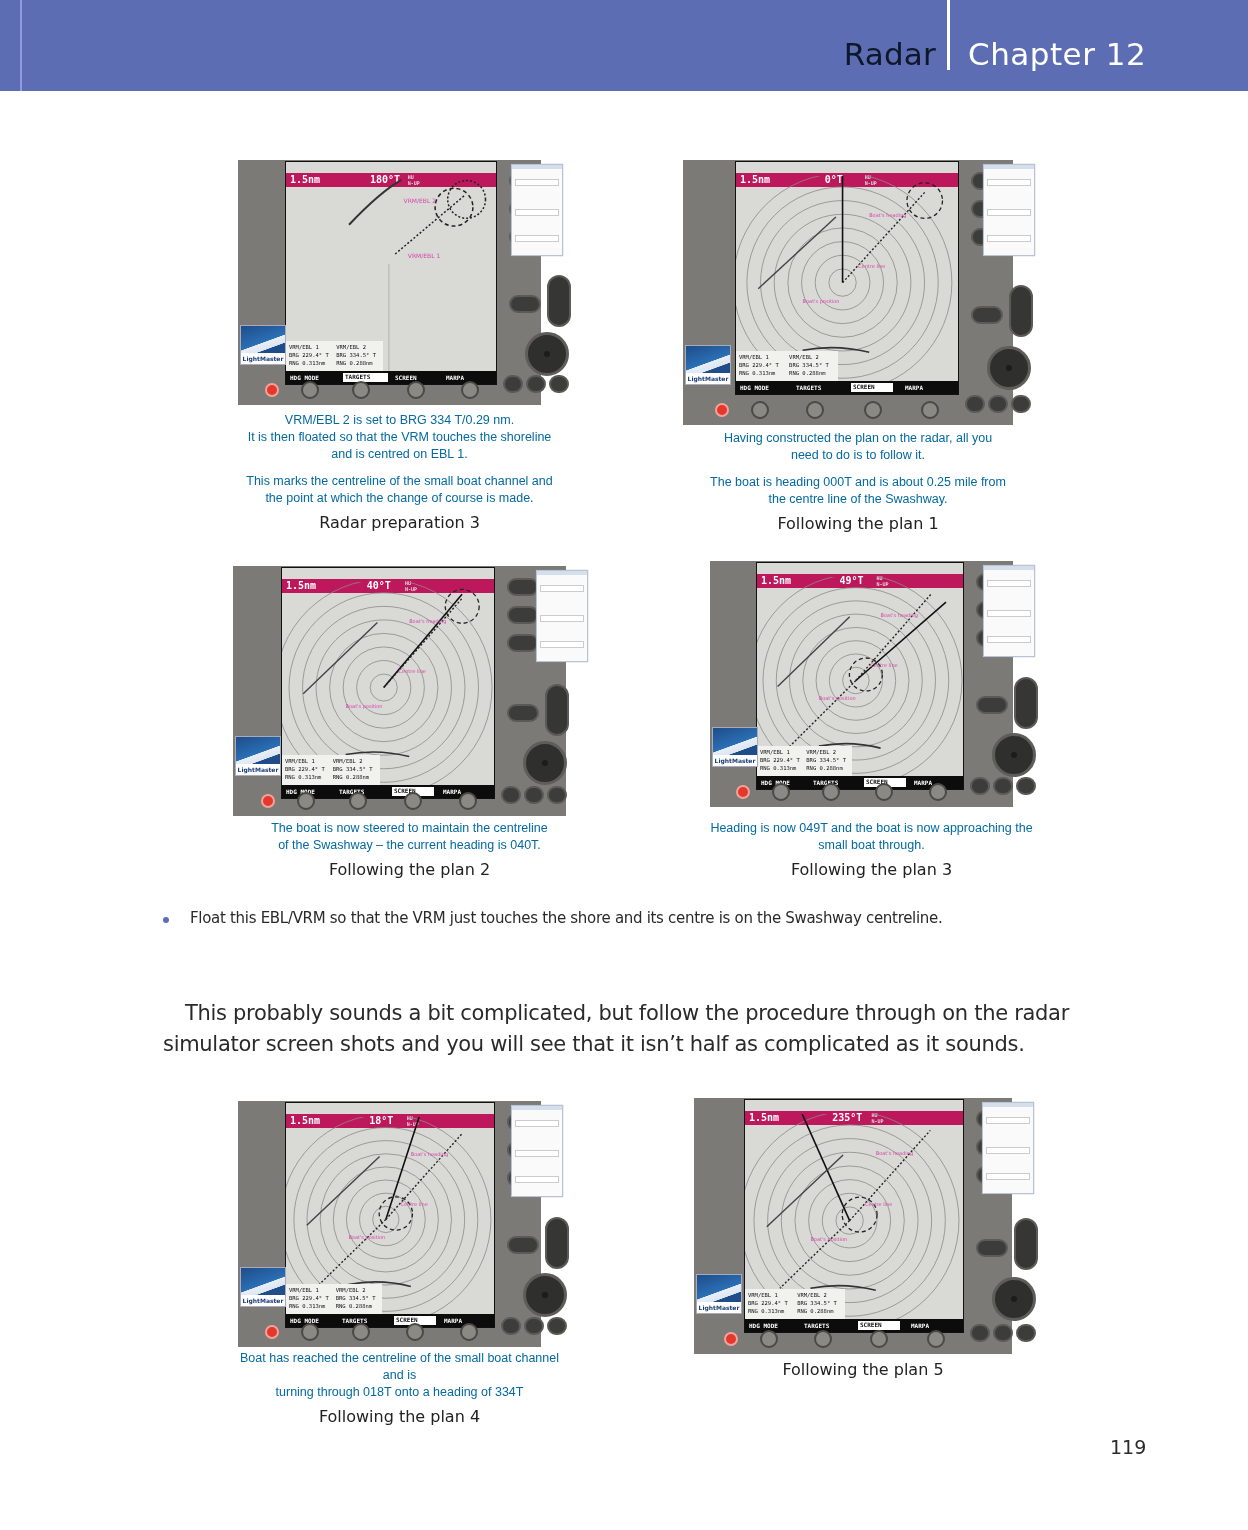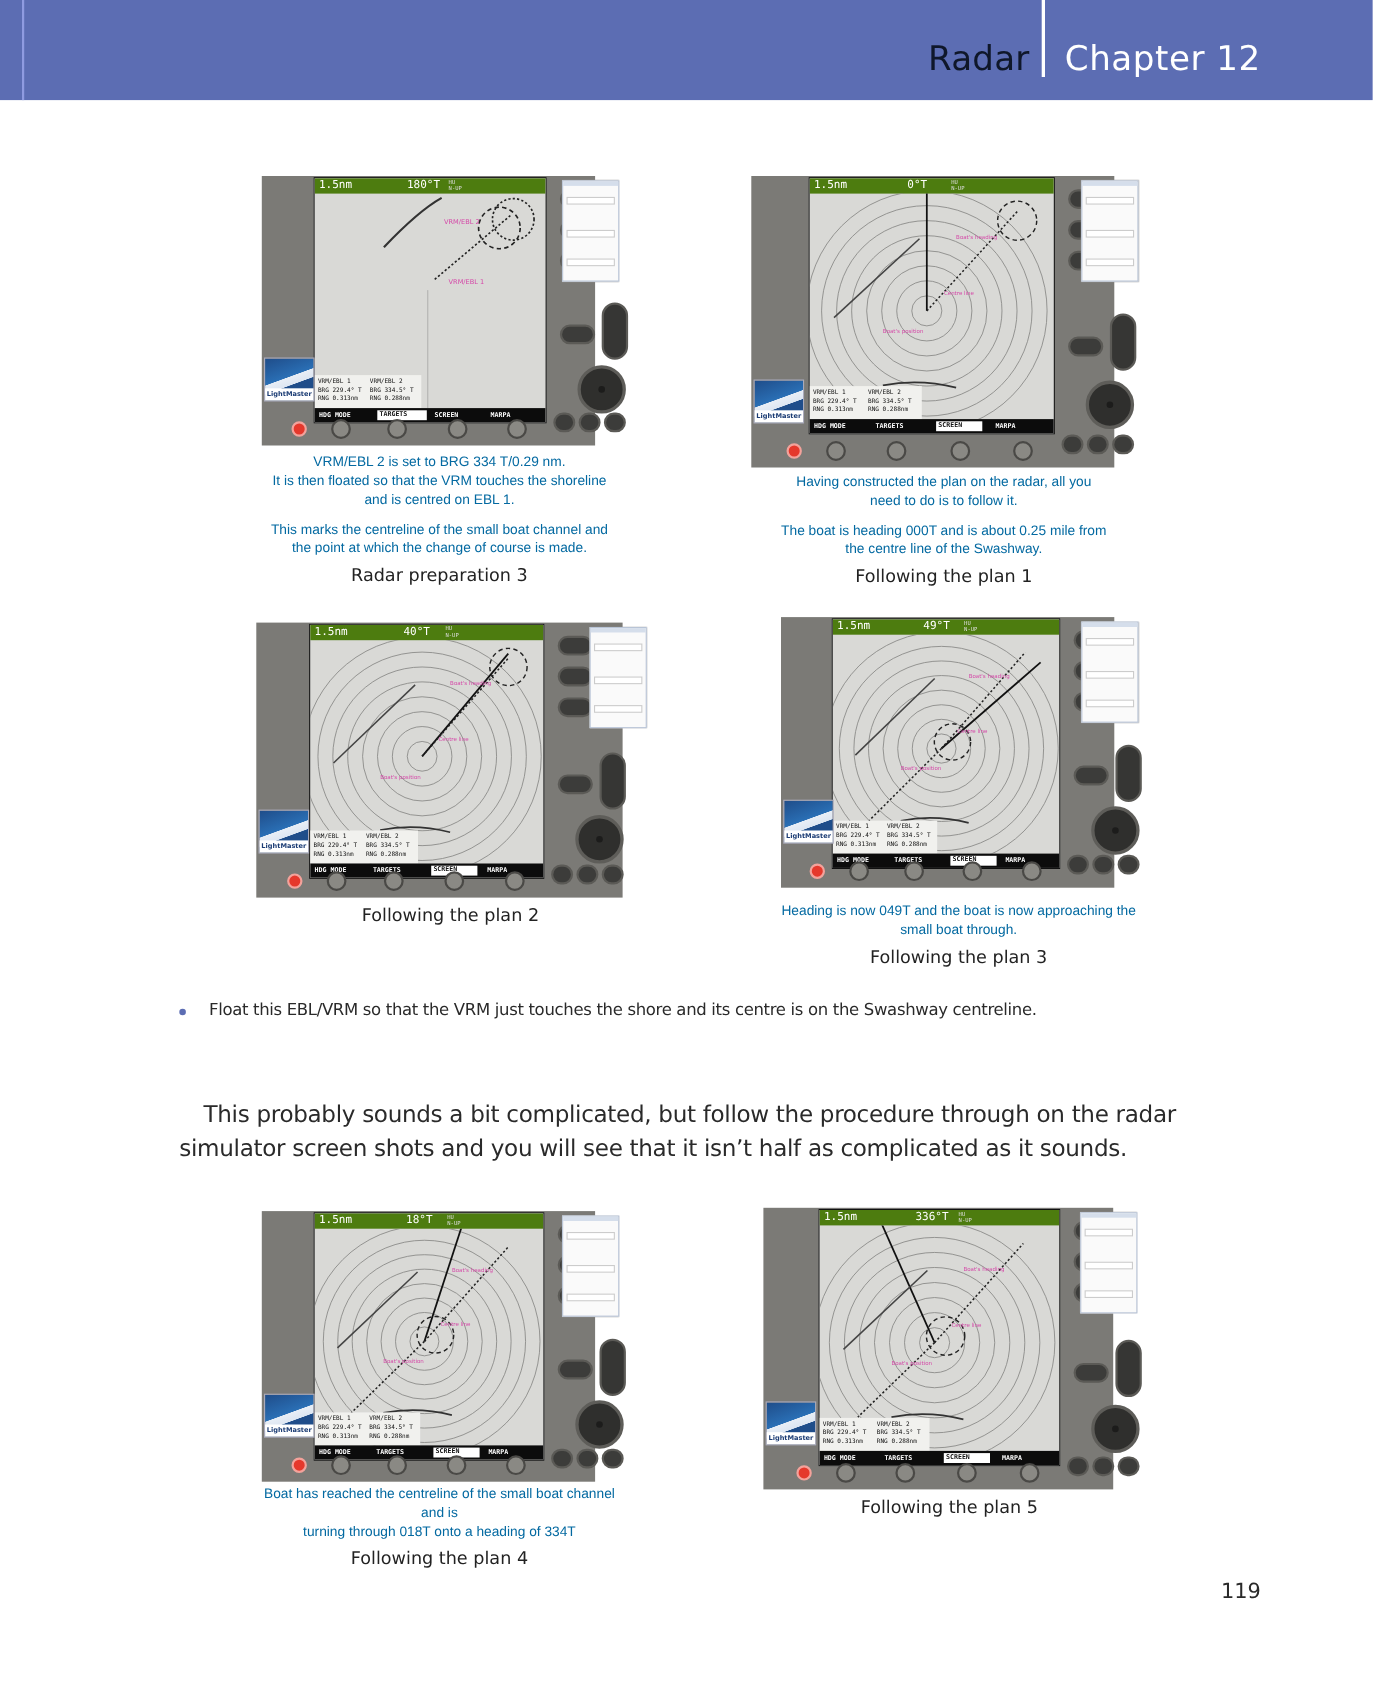--- a/index.html
+++ b/index.html
@@ -9,21 +9,21 @@
   .header .section { position: absolute; right: 312px; top: 36px; color: #0f172a; font-size: 31px; font-family: "DejaVu Sans", sans-serif; letter-spacing: 0.2px; }
   .header .divider { position: absolute; left: 947px; top: 0; width: 3px; height: 70px; background: #fff; }
   .header .chapter { position: absolute; left: 968px; top: 36px; color: #fff; font-size: 31px; letter-spacing: 0.5px; }
 
   .figure { position: absolute; }
   .figure .caption { text-align: center; font-family: Liberation Sans, sans-serif; font-size: 12.5px; line-height: 17px; color: #0369a1; }
   .figure .title { text-align: center; font-family: "DejaVu Sans", sans-serif; font-size: 16px; color: #222; margin-top: 6px; }
 
   .radar { position: relative; background: #7b7a76; overflow: visible; }
   .radar .screen { position: absolute; background: #d9d9d6; border: 1px solid #111; overflow: hidden; }
-  .radar .topbar { position: absolute; left: 0; top: 0; right: 0; height: 14px; background: #4d7c0f; color: #fff; font-family: "DejaVu Sans Mono", monospace; font-size: 10px; font-weight: normal; }
+  .radar .topbar { position: absolute; left: 0; top: 11px; right: 0; height: 14px; background: #be185d; color: #fff; font-family: "DejaVu Sans Mono", monospace; font-size: 10px; font-weight: bold; }
   .radar .topbar .range { position: absolute; left: 4px; top: 1px; }
   .radar .topbar .hdg { position: absolute; left: 40%; top: 1px; }
   .radar .topbar .mode { position: absolute; left: 58%; top: 1px; font-size: 5px; line-height: 6px; color:#ddd; }
   .radar .bottombar { position: absolute; left: 0; bottom: 0; right: 0; height: 13px; background: #0c0c0c; color: #fff; font-family: "DejaVu Sans Mono", monospace; font-size: 6px; font-weight: bold; }
   .radar .bottombar span { position: absolute; top: 3px; }
   .radar .bottombar .active { background: #fff; color: #111; padding: 0 18px 0 2px; top: 2px; height: 9px; }
   .radar .infobox { position: absolute; left: 0; bottom: 13px; width: 46%; height: 30px; background: #f1f1ee; font-family: "DejaVu Sans Mono", monospace; font-size: 5.5px; line-height: 8px; color: #111; padding: 2px 2px 0 3px; box-sizing: border-box; }
   .radar .infobox .col { position: absolute; top: 2px; }
   .radar svg.plot { position: absolute; left: 0; top: 14px; }
   .radar .sidebtn { position: absolute; width: 32px; height: 18px; border-radius: 9px; background: #3c3c3a; border: 2px solid #5b5a56; box-sizing: border-box; color: #bbb; font-size: 4px; text-align: center; line-height: 14px; }
@@ -265,20 +265,24 @@
       <div class="sidebtn" style="left:268px;top:220px;width:20px"></div>
       <div class="sidebtn" style="left:291px;top:220px;width:20px"></div>
       <div class="sidebtn" style="left:314px;top:220px;width:20px"></div>
       <div class="dialog" style="left:303px;top:4px;width:50px;height:90px;">
         <div class="tb"></div>
         <div class="row" style="top:14px"></div>
         <div class="row" style="top:44px"></div>
         <div class="row" style="top:70px"></div>
       </div>
     </div>
+    <div class="caption" style="margin-top:4px; width:353px;">
+        <div>The boat is now steered to maintain the centreline</div>
+        <div>of the Swashway – the current heading is 040T.</div>
+      </div>
     <div class="title" style="width:353px;">Following the plan 2</div>
   </div>
     <div class="figure" style="left: 710px; top: 561px; width: 333px;">
     <div class="radar" style="width:303px;height:246px;">
       <div class="screen" style="left:46px;top:1px;width:206px;height:226px;">
         <div class="topbar">
           <span class="range">1.5nm</span>
           <span class="hdg">49°T</span>
           <span class="mode">HU<br>N-UP</span>
         </div>
@@ -424,21 +428,21 @@
         <div>Boat has reached the centreline of the small boat channel and is</div>
         <div>turning through 018T onto a heading of 334T</div>
       </div>
     <div class="title" style="width:323px;">Following the plan 4</div>
   </div>
     <div class="figure" style="left: 694px; top: 1098px; width: 348px;">
     <div class="radar" style="width:318px;height:256px;">
       <div class="screen" style="left:50px;top:1px;width:218px;height:232px;">
         <div class="topbar">
           <span class="range">1.5nm</span>
-          <span class="hdg">336°T</span>
+          <span class="hdg">235°T</span>
           <span class="mode">HU<br>N-UP</span>
         </div>
         <svg class="plot" width="218" height="205" viewBox="0 0 218 205">
             <circle cx="104.64" cy="106.60000000000001" r="13.666666666666666" fill="none" stroke="#8a8a88" stroke-width="0.8"></circle>
             <circle cx="104.64" cy="106.60000000000001" r="27.333333333333332" fill="none" stroke="#8a8a88" stroke-width="0.8"></circle>
             <circle cx="104.64" cy="106.60000000000001" r="41" fill="none" stroke="#8a8a88" stroke-width="0.8"></circle>
             <circle cx="104.64" cy="106.60000000000001" r="54.666666666666664" fill="none" stroke="#8a8a88" stroke-width="0.8"></circle>
             <circle cx="104.64" cy="106.60000000000001" r="68.33333333333333" fill="none" stroke="#8a8a88" stroke-width="0.8"></circle>
             <circle cx="104.64" cy="106.60000000000001" r="82" fill="none" stroke="#8a8a88" stroke-width="0.8"></circle>
             <circle cx="104.64" cy="106.60000000000001" r="95.66666666666666" fill="none" stroke="#8a8a88" stroke-width="0.8"></circle>

